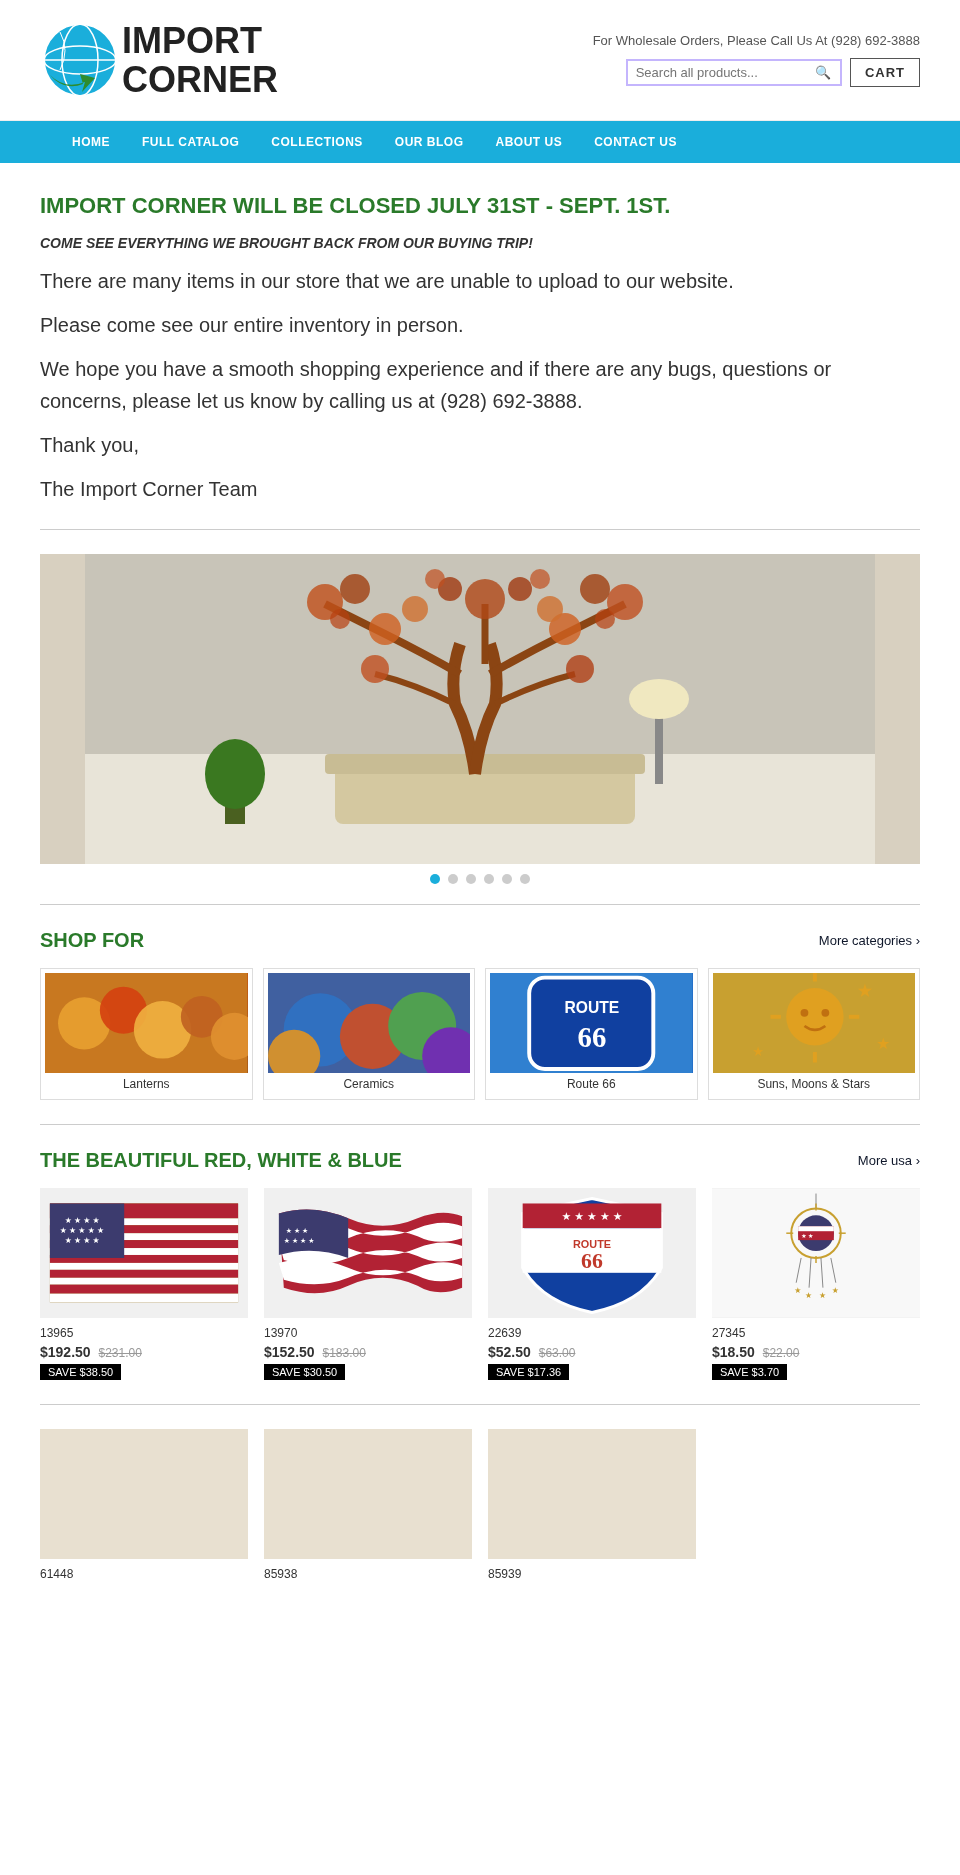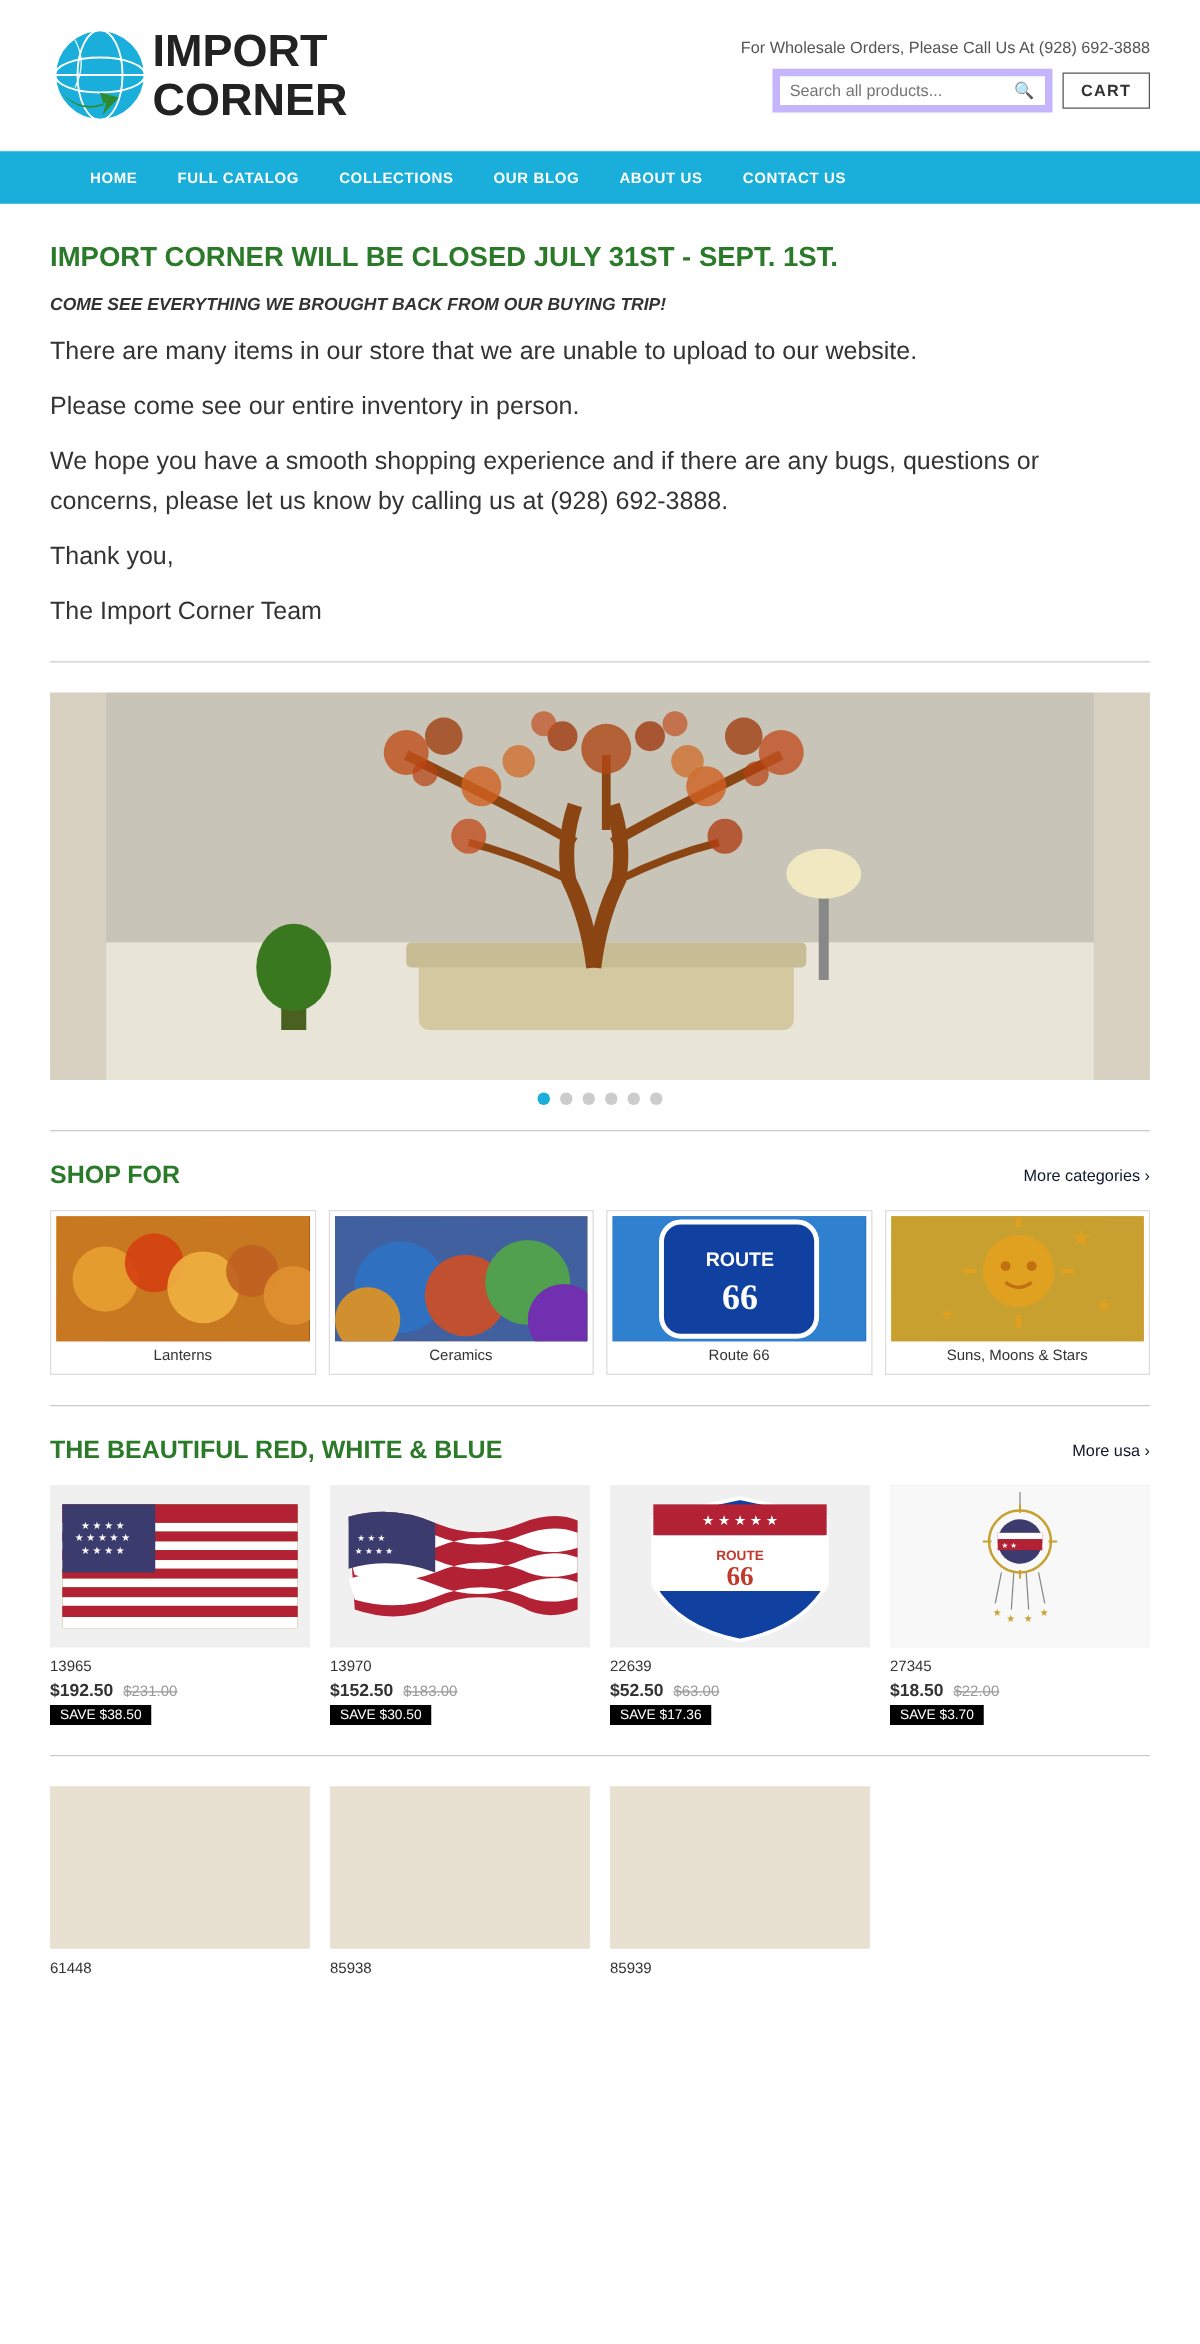--- a/index.html
+++ b/index.html
@@ -7,21 +7,21 @@
 
     
     .header { display: flex; align-items: center; justify-content: space-between; padding: 20px 40px; border-bottom: 1px solid #eee; }
     .logo-area { display: flex; align-items: flex-end; gap: 2px; }
     .logo-globe { width: 80px; height: 80px; }
     .logo-text { font-size: 36px; font-weight: 900; color: #222; line-height: 1.1; font-family: Arial Black, sans-serif; }
     .logo-text span { display: block; }
     .header-right { display: flex; flex-direction: column; align-items: flex-end; gap: 10px; }
     .wholesale-text { font-size: 13px; color: #555; }
     .header-controls { display: flex; align-items: center; gap: 8px; }
-    .search-box { display: flex; align-items: flex-end; border: 6px solid #c4b5fd; padding: 4px 8px; }
+    .search-box { display: flex; align-items: flex-end; border: 2px solid #c4b5fd; padding: 4px 8px; }
     .search-box input { border: none; outline: none; font-size: 13px; width: 180px; color: #999; }
     .search-icon { font-size: 13px; color: #555; }
     .cart-btn { border: 1px solid #555; padding: 6px 14px; font-size: 13px; font-weight: bold; cursor: pointer; background: #fff; color: #333; letter-spacing: 1px; }
 
     
     .nav { background: #1aaedb; padding: 0 56px; display: flex; align-items: center; }
     .nav a { color: #fff; text-decoration: none; font-size: 12px; font-weight: bold; padding: 14px 16px; display: inline-block; letter-spacing: 0.5px; }
 
     
     .main { padding: 30px 40px; }

